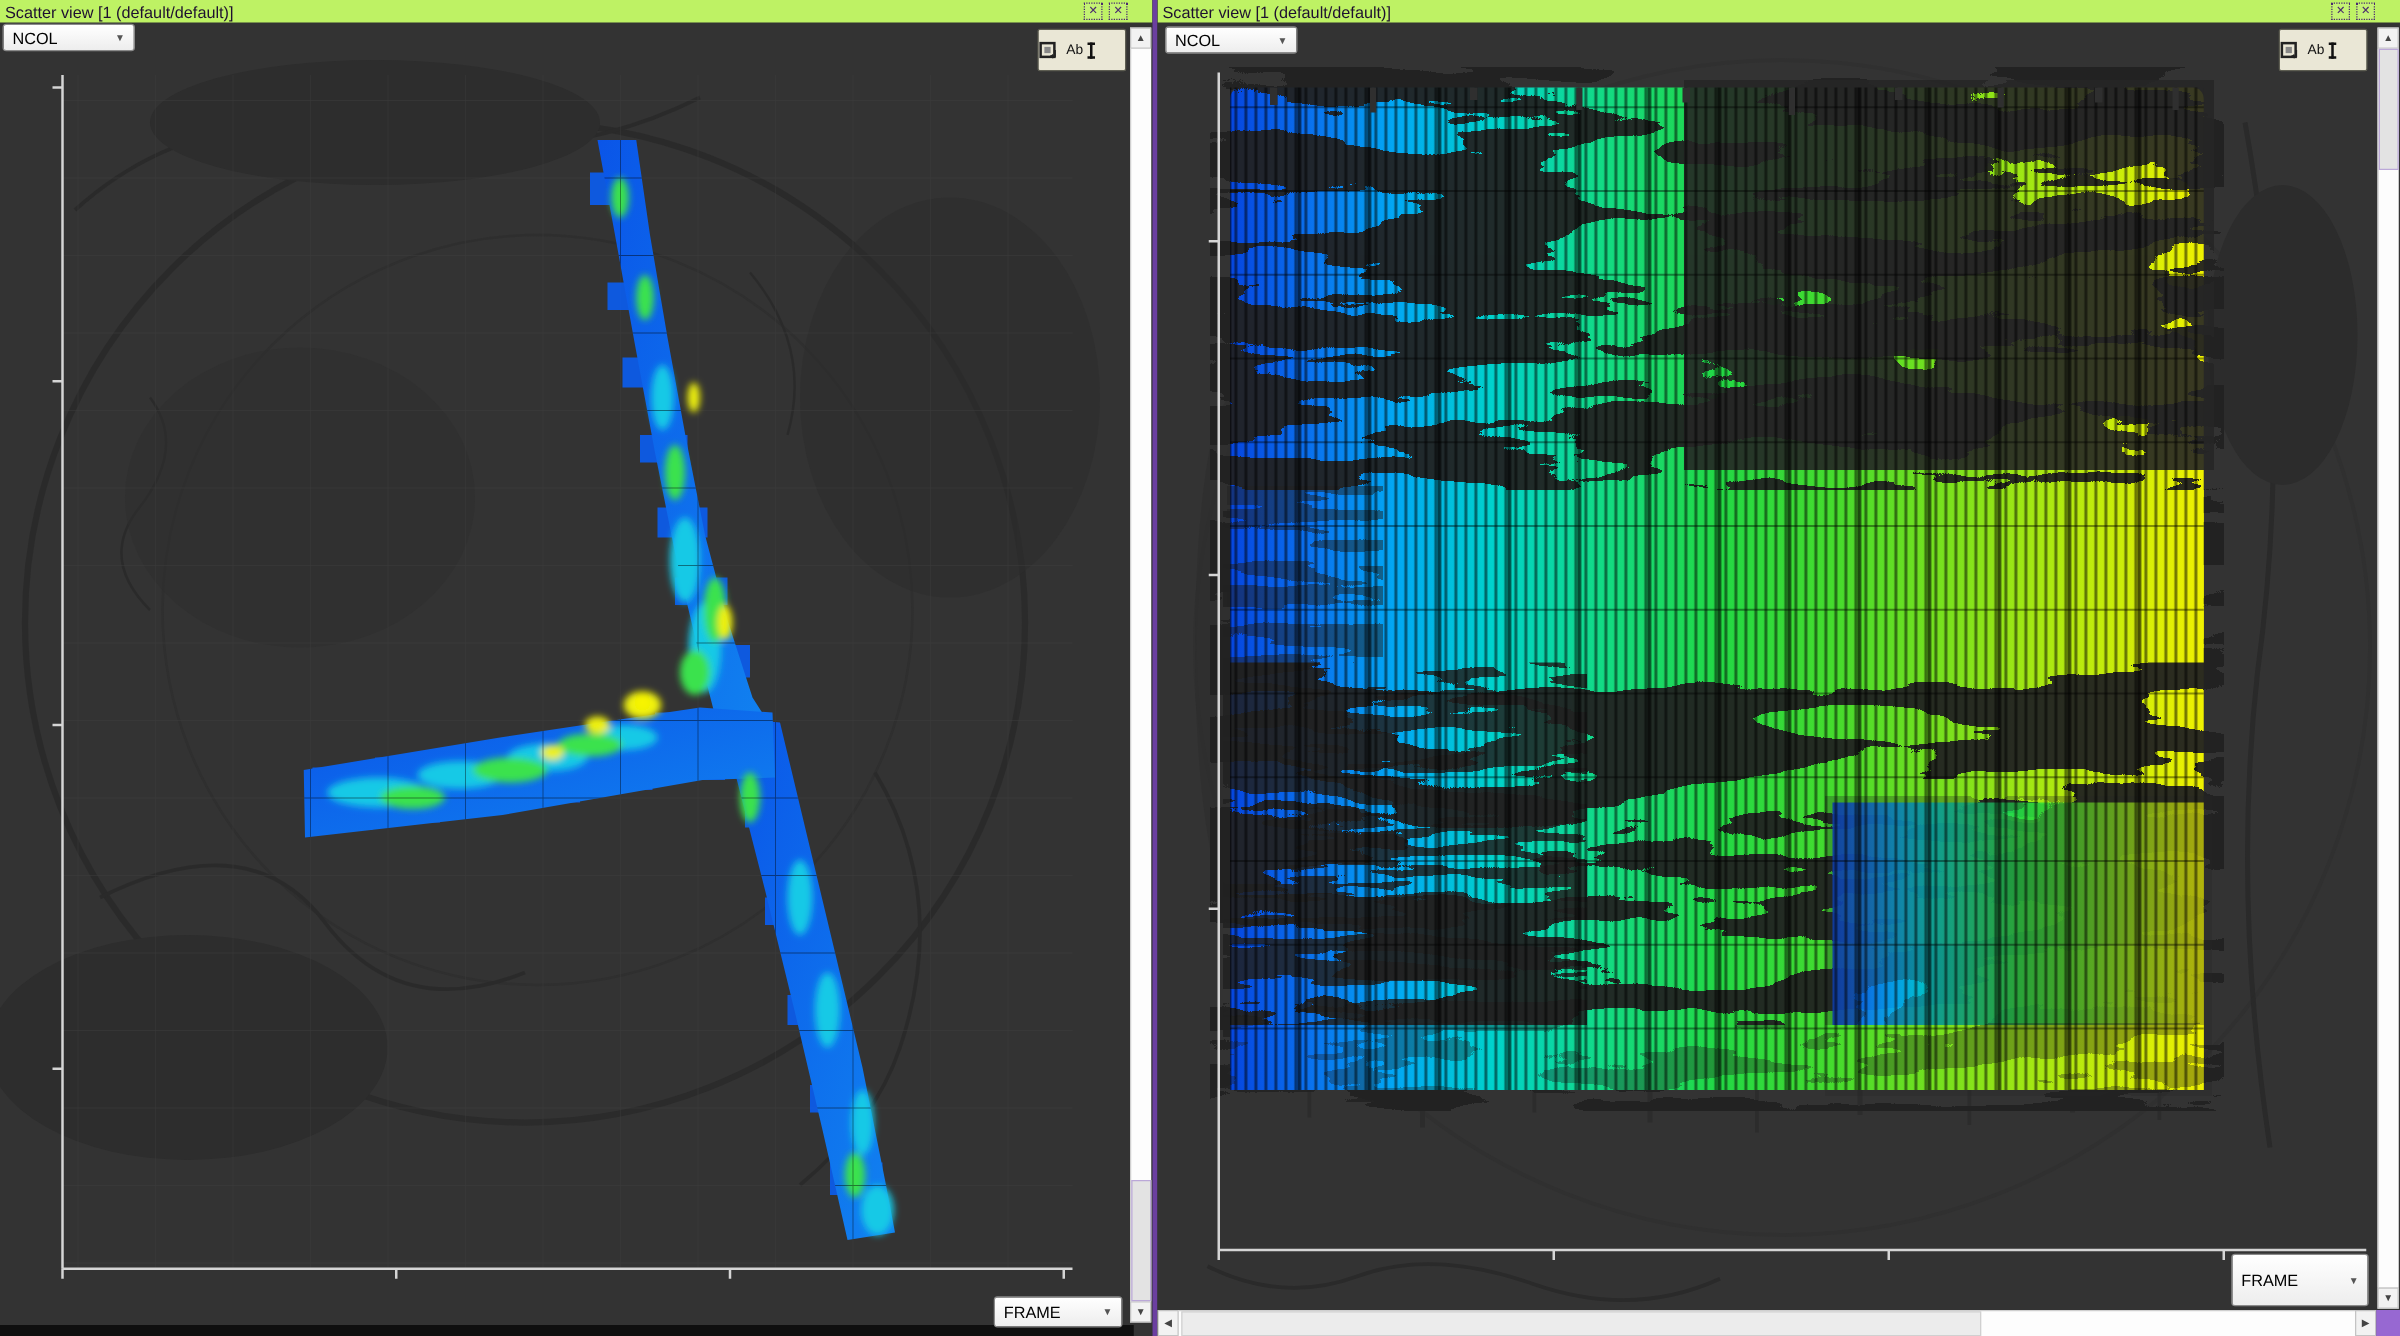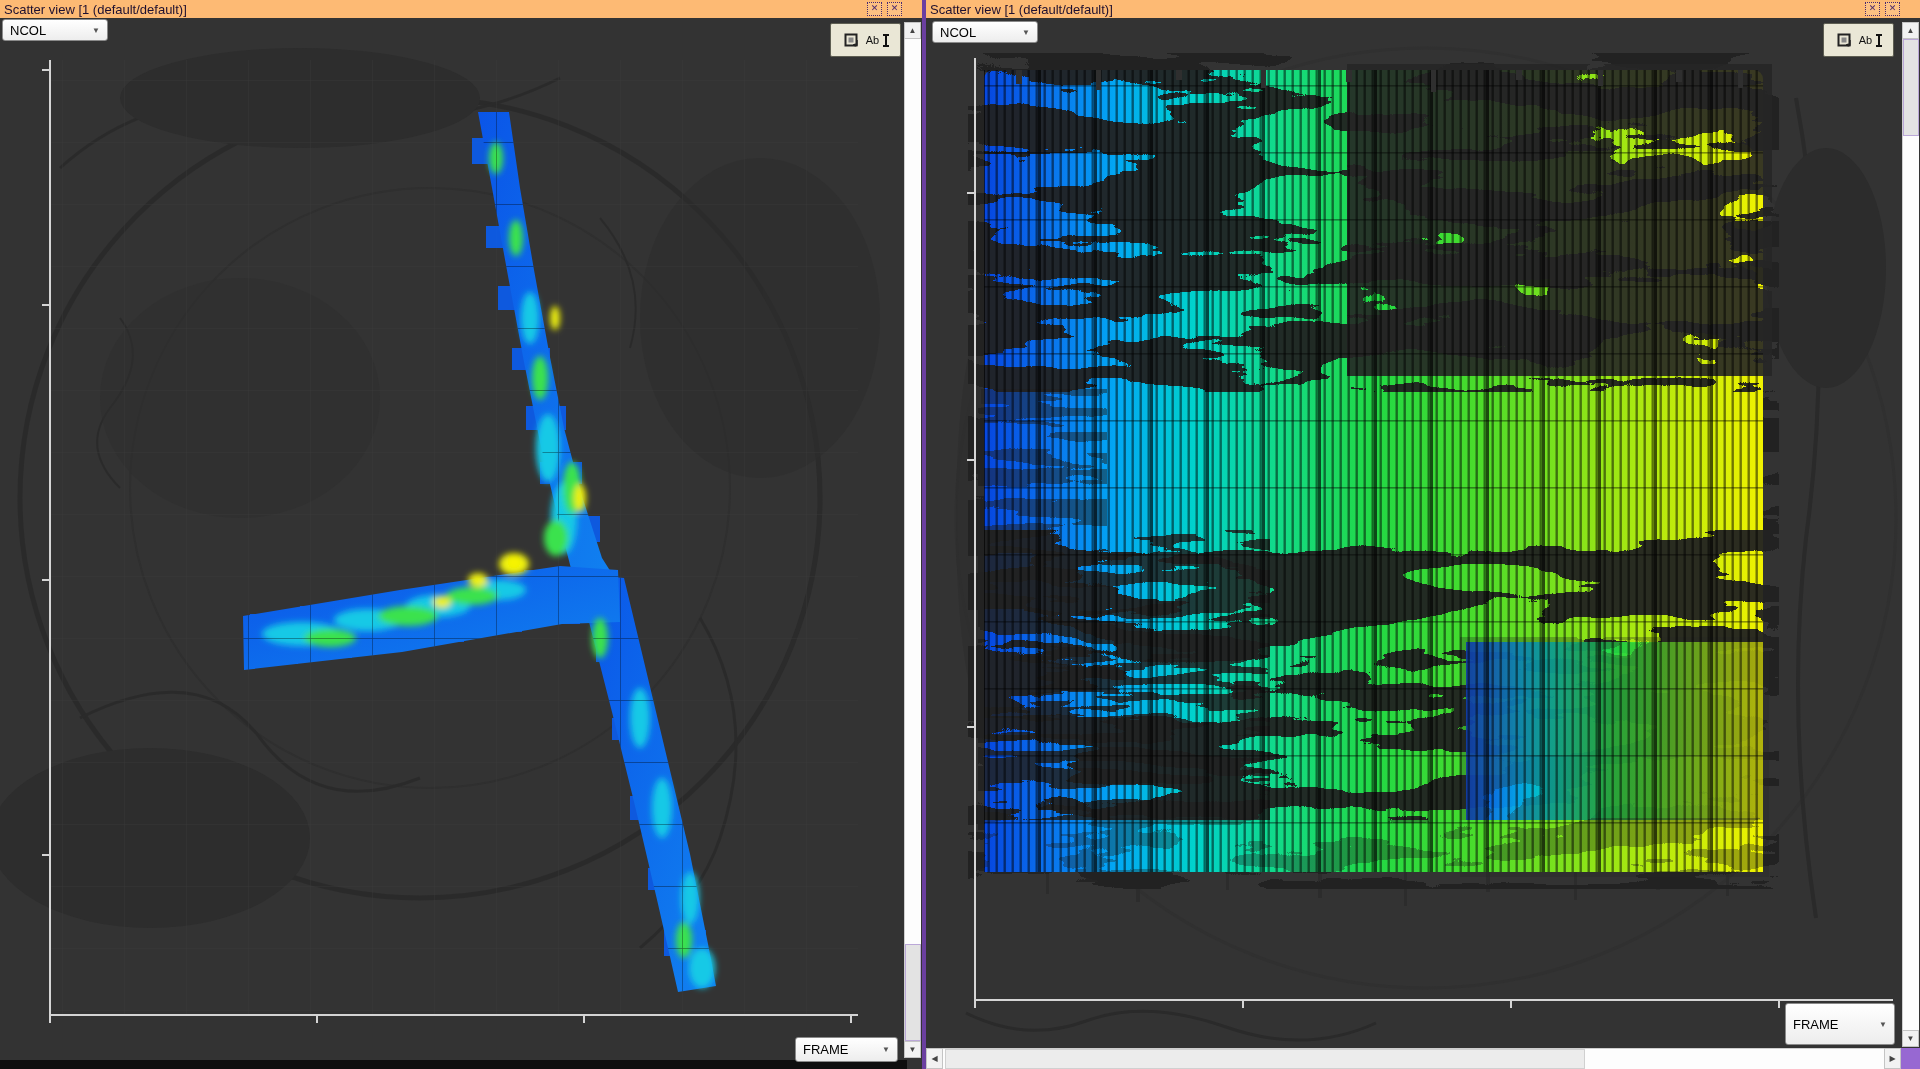--- a/index.html
+++ b/index.html
@@ -2,37 +2,37 @@
 <html><head>
 <meta charset="utf-8">
 <style>
   html,body{margin:0;padding:0;background:#222;}
   body{width:1920px;height:1069px;overflow:hidden;font-family:"Liberation Sans","DejaVu Sans",sans-serif;}
   .app{position:relative;width:1920px;height:1069px;background:#333;}
   .panel{position:absolute;top:0;height:1069px;background:#333;overflow:hidden;}
   .panel-left{left:0;width:922px;}
   .panel-right{left:926px;width:994px;border-right:2px solid #6b3fa0;}
   .splitter{position:absolute;left:922px;top:0;width:4px;height:1069px;background:#6b3fa0;}
-  .titlebar{position:absolute;left:0;top:0;right:0;height:18px;background:#fdba74;color:#1e1030;
+  .titlebar{position:absolute;left:0;top:0;right:0;height:18px;background:#bef264;color:#1e1030;
             font-size:13px;line-height:17px;padding-left:4px;box-sizing:border-box;
             display:flex;justify-content:space-between;align-items:center;}
   .titlebar .t{white-space:nowrap;}
   .win-icons{display:flex;gap:5px;margin-right:20px;}
   .win-icon{width:13px;height:12px;border:1px dotted #4a2a6e;color:#4a2a6e;font-size:9px;line-height:11px;
             text-align:center;background:rgba(255,255,255,.10);}
   .plot-svg{position:absolute;left:0;top:18px;}
   .dropdown{position:absolute;height:22px;background:linear-gradient(#ffffff,#ededed);border:1px solid #8a8a8a;
             border-radius:3px;display:flex;align-items:center;justify-content:space-between;
             padding:0 7px;font-size:13px;color:#000;box-sizing:border-box;cursor:default;}
   .dropdown .chev{font-size:8px;color:#555;margin-left:12px;}
   .dd-ncol{left:2px;top:19px;width:106px;}
   .dd-nrow{left:795px;top:1037px;width:103px;height:25px;}
   .dd-frame{right:25px;bottom:24px;width:110px;height:42px;}
   .ab-btn{position:absolute;top:23px;width:71px;height:34px;background:#eae7d6;border:1px solid #5e5e52;
-          border-radius:2px;display:flex;align-items:center;justify-content:center;gap:5px;padding:0;cursor:default;}
+          border-radius:2px;display:flex;align-items:center;justify-content:flex-start;gap:5px;padding:0;cursor:default;}
   .ab-btn .ab-txt{font-size:11px;color:#111;}
   .caret{display:inline-block;width:2px;height:13px;background:#111;position:relative;margin-left:1px;}
   .caret::before,.caret::after{content:"";position:absolute;left:-2px;width:6px;height:2px;background:#111;}
   .caret::before{top:0;}.caret::after{bottom:0;}
   
   .vscroll{position:absolute;width:17px;display:flex;flex-direction:column;}
   .vs-left{right:1px;top:22px;height:1036px;}
   .vs-right{right:1px;top:22px;height:1025px;}
   .sbtn{height:17px;min-height:17px;background:#f2f2f2;border:1px solid #c4c4c4;box-sizing:border-box;
         font-size:8px;color:#444;text-align:center;line-height:15px;}

